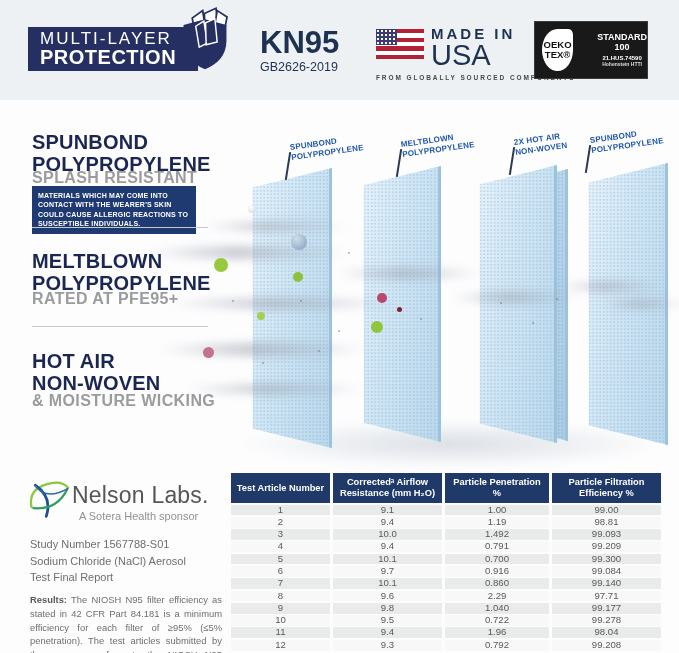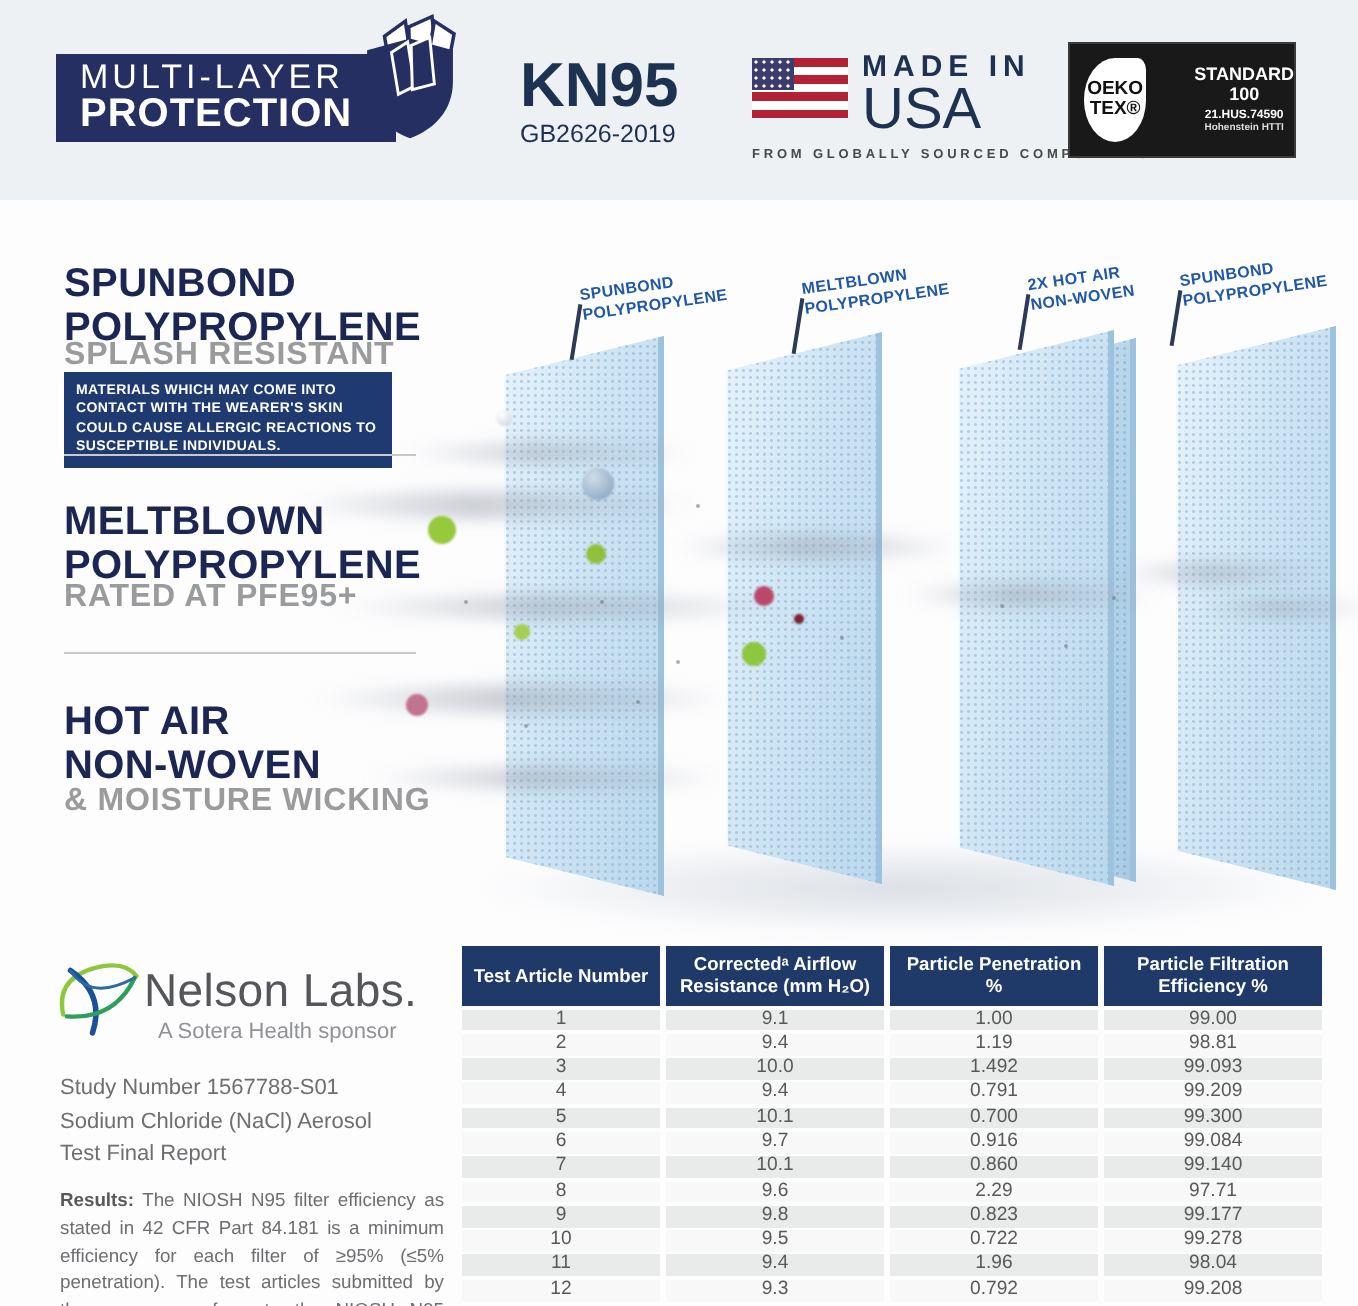--- a/index.html
+++ b/index.html
@@ -269,21 +269,21 @@
       <div class="tcell odd">7</div>
       <div class="tcell odd">10.1</div>
       <div class="tcell odd">0.860</div>
       <div class="tcell odd">99.140</div>
       <div class="tcell even">8</div>
       <div class="tcell even">9.6</div>
       <div class="tcell even">2.29</div>
       <div class="tcell even">97.71</div>
       <div class="tcell odd">9</div>
       <div class="tcell odd">9.8</div>
-      <div class="tcell odd">0.823</div>
+      <div class="tcell odd">1.040</div>
       <div class="tcell odd">99.177</div>
       <div class="tcell even">10</div>
       <div class="tcell even">9.5</div>
       <div class="tcell even">0.722</div>
       <div class="tcell even">99.278</div>
       <div class="tcell odd">11</div>
       <div class="tcell odd">9.4</div>
       <div class="tcell odd">1.96</div>
       <div class="tcell odd">98.04</div>
       <div class="tcell even">12</div>

